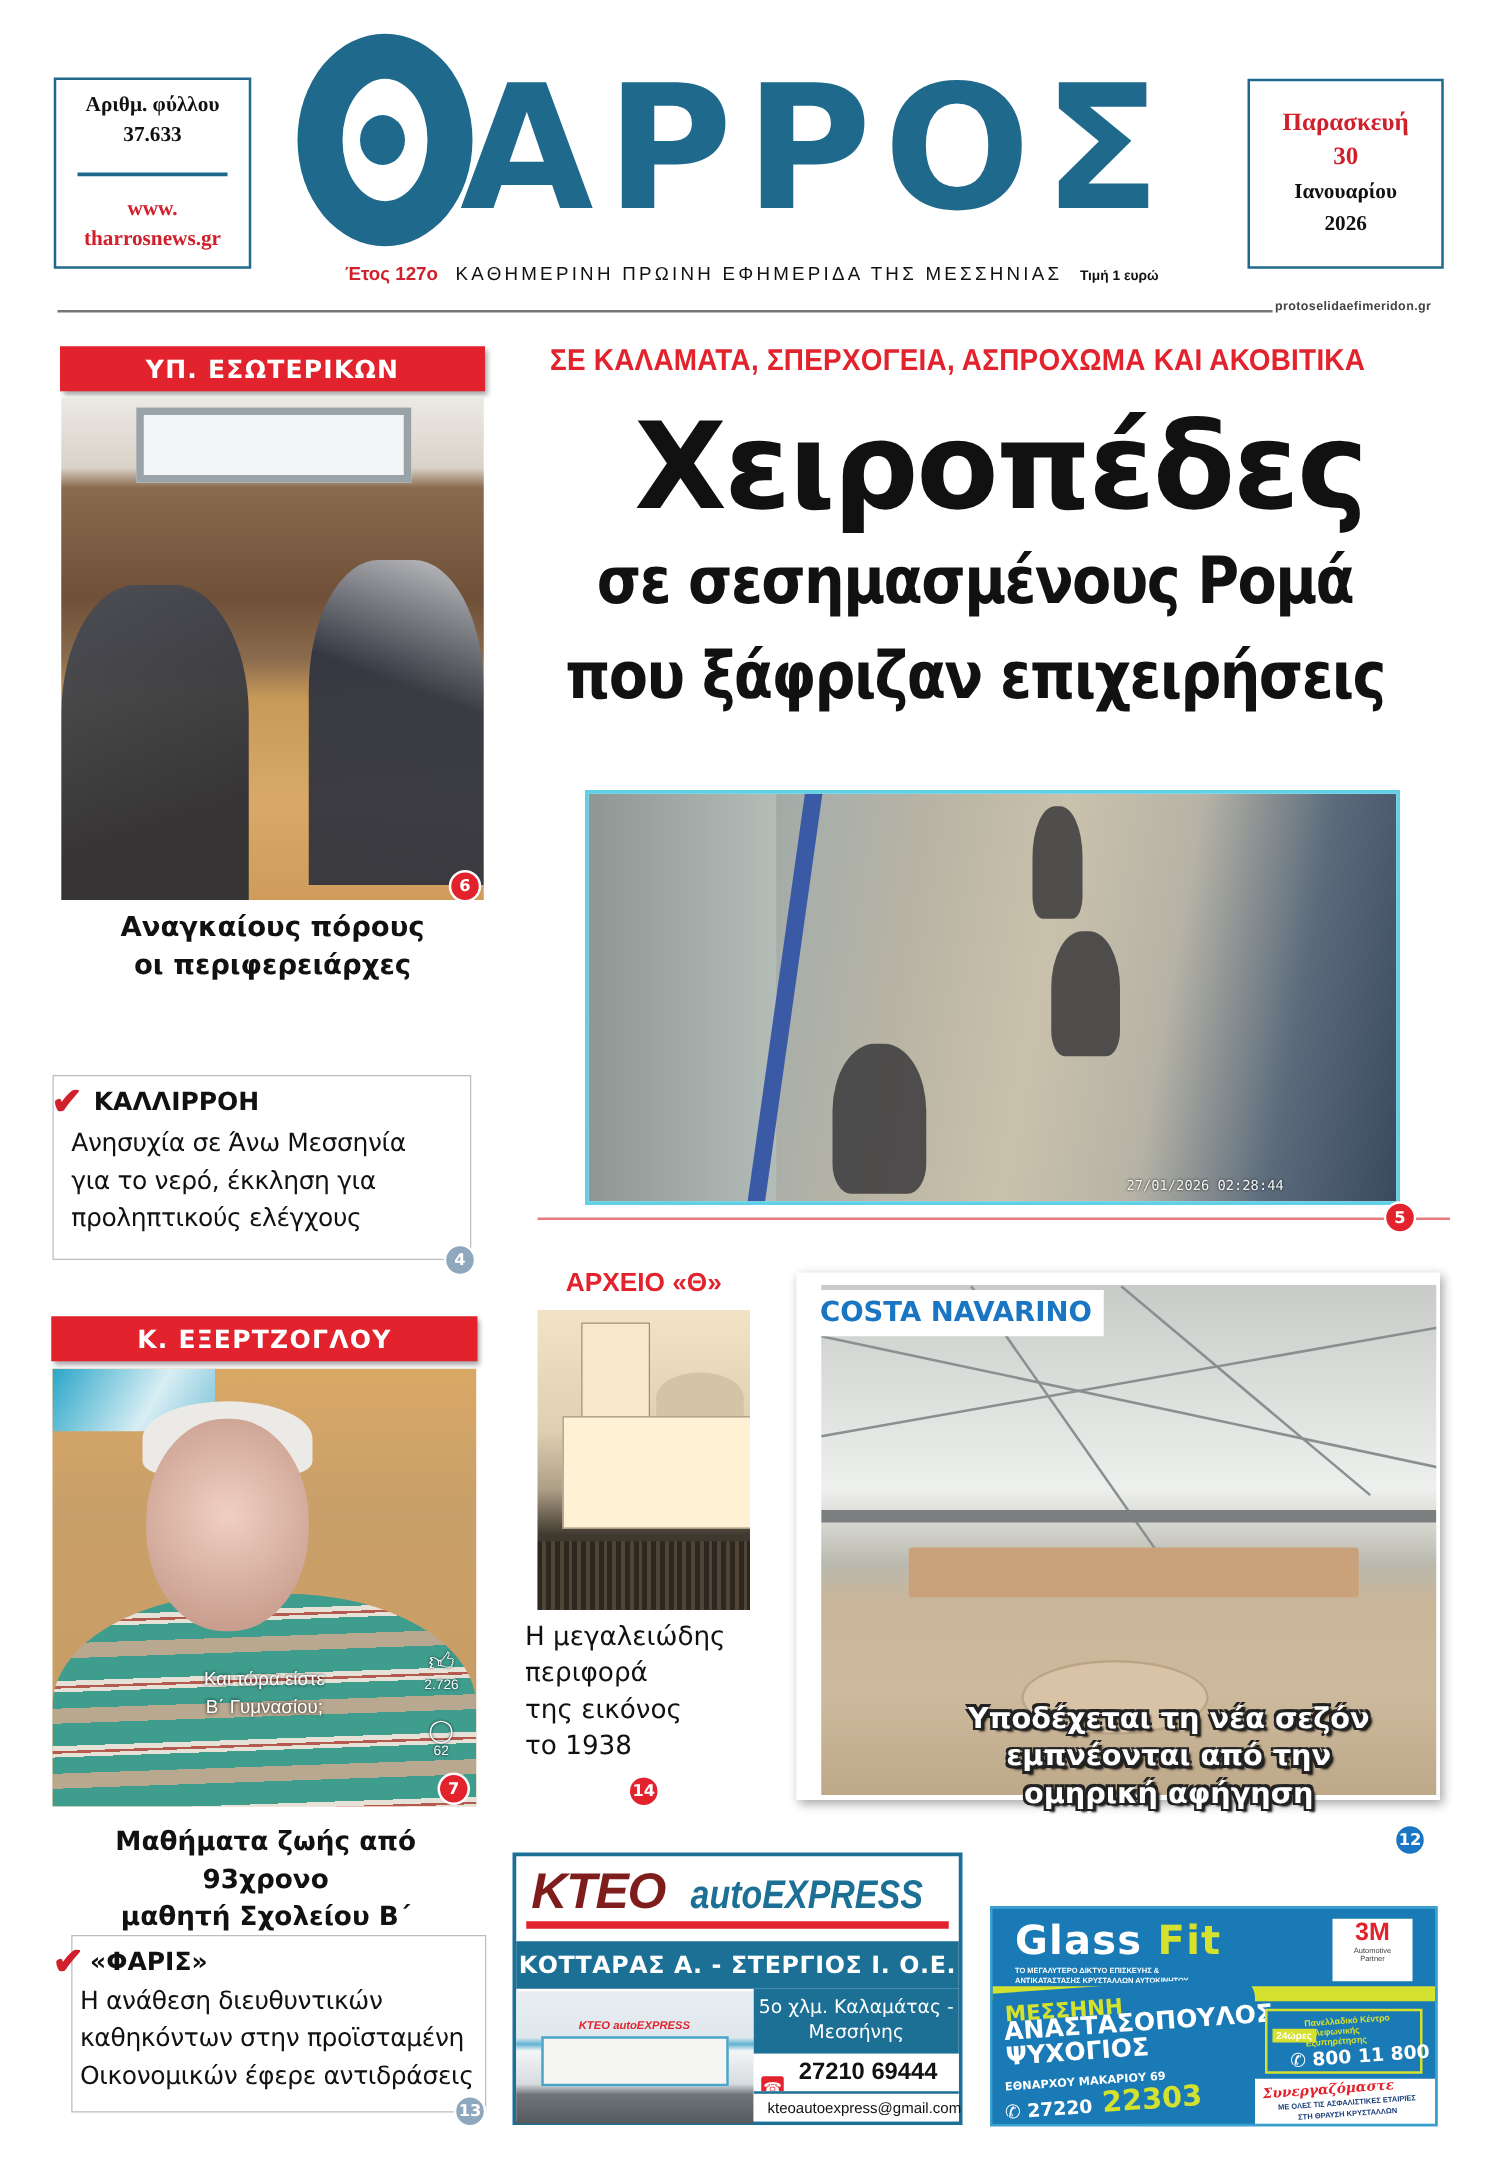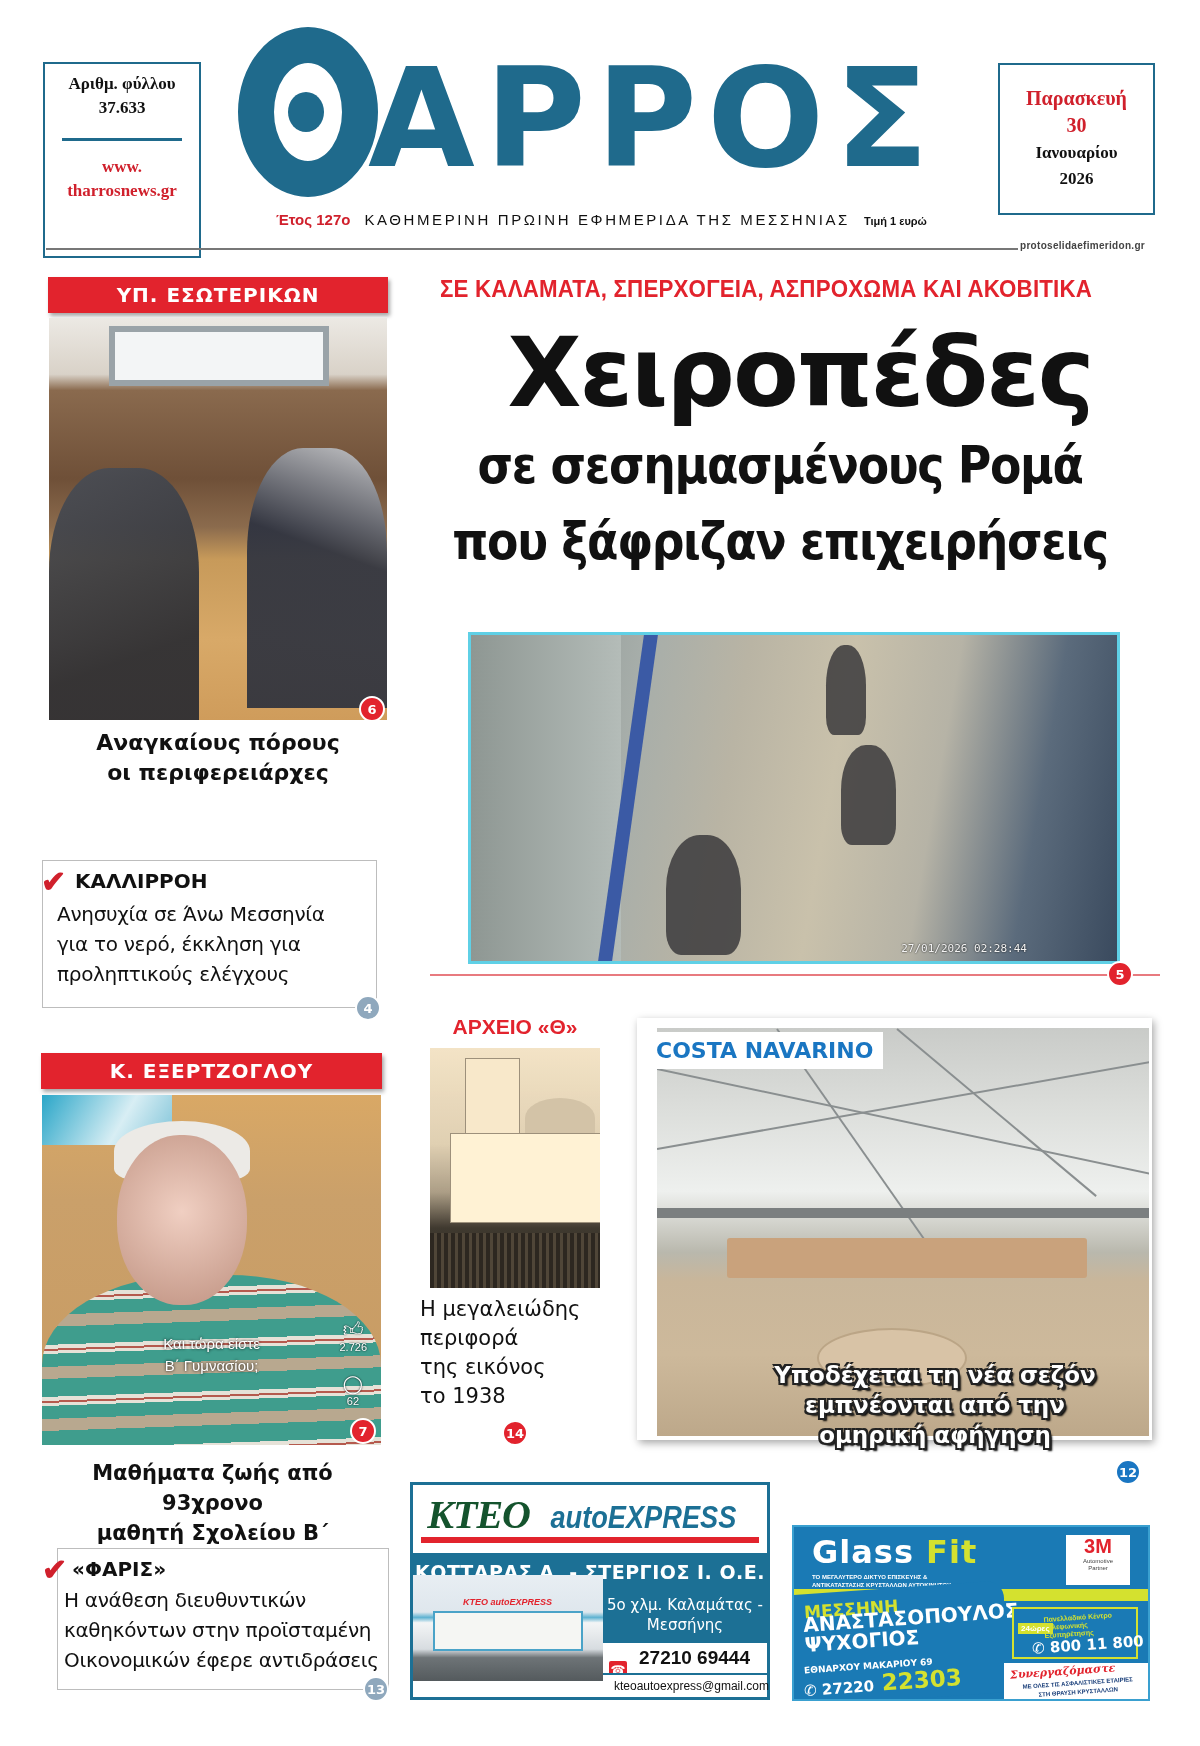--- a/index.html
+++ b/index.html
@@ -1,21 +1,21 @@
 <!DOCTYPE html>
 <html><head>
 <meta charset="utf-8">
 <style>
   * { box-sizing: border-box; margin: 0; padding: 0; }
   html, body { width: 1200px; height: 1746px; background: #ffffff; overflow: hidden; }
   body { position: relative; font-family: "Liberation Sans", sans-serif; color: #111; }
   .abs { position: absolute; }
 
   
-  .issue-box { left: 43px; top: 62px; width: 158px; height: 196px; border: 2px solid #1f6a8c; text-align: center; font-family: "Liberation Serif", serif; font-weight: bold; }
+  .issue-box { left: 43px; top: 62px; width: 158px; height: 153px; border: 2px solid #1f6a8c; text-align: center; font-family: "Liberation Serif", serif; font-weight: bold; }
   .issue-box .lbl { font-size: 17px; margin-top: 10px; color: #111; }
   .issue-box .num { font-size: 17px; margin-top: 4px; color: #111; }
   .issue-box .rule { width: 120px; height: 3px; background: #1f6a8c; margin: 20px auto 14px; }
   .issue-box .url { font-size: 17px; color: #d0202c; line-height: 24px; }
 
   .date-box { left: 998px; top: 63px; width: 157px; height: 152px; border: 2px solid #1f6a8c; text-align: center; font-family: "Liberation Serif", serif; font-weight: bold; }
   .date-box .dow { color: #d0202c; font-size: 20px; margin-top: 22px; }
   .date-box .day { color: #d0202c; font-size: 20px; margin-top: 4px; }
   .date-box .mon { color: #111; font-size: 17px; margin-top: 6px; }
   .date-box .yr { color: #111; font-size: 17px; margin-top: 6px; }
@@ -91,24 +91,24 @@
   .headline1 { font-family: "DejaVu Sans", sans-serif; font-weight: bold; font-size: 96px; letter-spacing: -2px; color: #111; white-space: nowrap; text-align: center; line-height: 110px; }
   .headline2 { font-family: "DejaVu Sans", sans-serif; font-weight: bold; font-size: 52px; letter-spacing: -1.5px; color: #111; white-space: nowrap; text-align: center; line-height: 66px; transform: scaleX(0.88); }
   .red-rule { height: 2px; background: #e87a7f; }
 
   .archive-label { color: #e2232d; font-weight: bold; font-size: 21px; font-family: "Liberation Sans", sans-serif; text-align: center; }
   .archive-caption { font-size: 21px; line-height: 29px; color: #111; font-family: "DejaVu Sans", sans-serif; }
 
   
   .kteo { border: 3px solid #1c7095; background: #fff; }
   .kteo-logo { position:absolute; left: 8px; top: 6px; width: 338px; height: 52px; border-bottom: 6px solid #e2232d; display:flex; align-items: baseline; justify-content: center; font-style: italic; font-weight: bold; }
-  .kteo-logo .k1 { color: #14532d; font-size: 40px; font-family: Liberation Serif, serif; letter-spacing: -1px; }
+  .kteo-logo .k1 { color: #7f1d1d; font-size: 40px; font-family: Liberation Sans, sans-serif; letter-spacing: -1px; }
   .kteo-logo .k2 { color: #1c7095; font-size: 32px; font-family: "Liberation Sans", sans-serif; margin-left: 4px; transform: scaleX(0.85); }
   .kteo-band { position:absolute; left:0; top: 68px; width: 100%; height: 38px; background: #1c7095; color: #fff; font-weight: bold; font-size: 19px; display:flex; align-items:center; justify-content:center; font-family: "DejaVu Sans", sans-serif; letter-spacing: 0.5px; }
-  .kteo-photo { position:absolute; left: 0; top: 90px; width: 190px; height: 106px; background: linear-gradient(180deg, #e8eef3 0%, #dfe7ed 35%, #5fb3d2 40%, #f3f5f6 45%, #d7dce0 70%, #6e7477 78%, #545a5d 100%); }
+  .kteo-photo { position:absolute; left: 0; top: 108px; width: 190px; height: 106px; background: linear-gradient(180deg, #e8eef3 0%, #dfe7ed 35%, #5fb3d2 40%, #f3f5f6 45%, #d7dce0 70%, #6e7477 78%, #545a5d 100%); }
   .kteo-photo .bld { position:absolute; left: 20px; top: 36px; width: 150px; height: 40px; background: #f5f6f3; border: 2px solid #4aa3c8; }
   .kteo-photo .sign { position:absolute; left: 50px; top: 22px; font-size: 9px; font-weight: bold; font-style: italic; color: #e2232d; }
   .kteo-addr { position:absolute; left: 190px; top: 106px; width: 164px; height: 52px; background: #1c7095; color: #fff; text-align: center; font-size: 15px; line-height: 20px; padding-top: 4px; font-family: "DejaVu Sans", sans-serif; }
   .kteo-phones { position:absolute; left: 190px; top: 158px; width: 164px; height: 54px; background: #fff; display:flex; align-items:center; }
   .kteo-phones .ico { width: 18px; height: 18px; background: #e2232d; margin-left: 6px; border-radius: 2px; color: #fff; font-size: 12px; display:flex; align-items:center; justify-content:center; }
   .kteo-phones .nums { margin-left: 12px; font-weight: bold; font-size: 19px; line-height: 24px; color: #111; font-family: "Liberation Sans", sans-serif; }
   .kteo-email { position:absolute; left: 190px; top: 212px; width: 164px; height: 24px; background: #fff; border-top: 2px solid #1c7095; display:flex; align-items:center; font-size: 12px; color: #111; font-family: "Liberation Sans", sans-serif; }
   .kteo-email .ico { width: 18px; height: 13px; background: #e2232d; margin: 0 5px 0 6px; }
 
   

